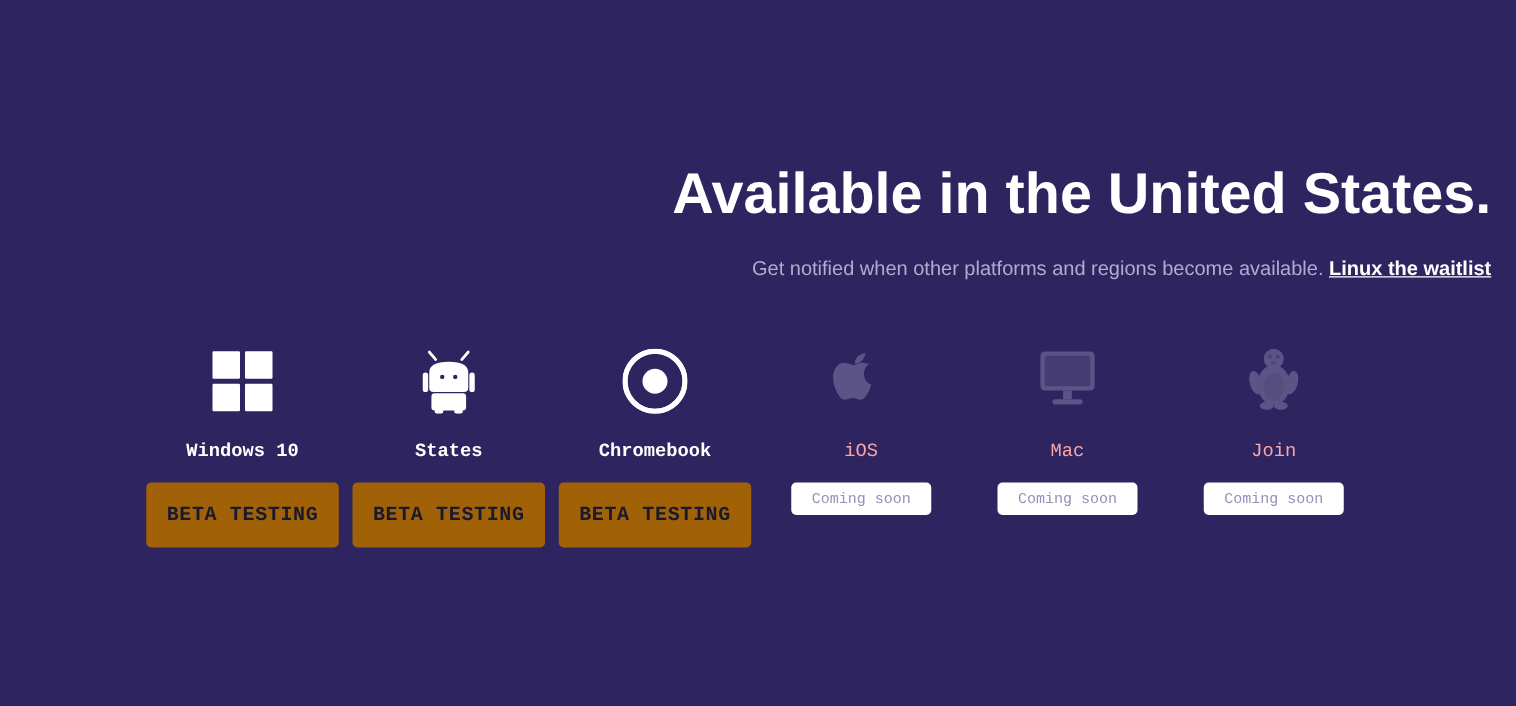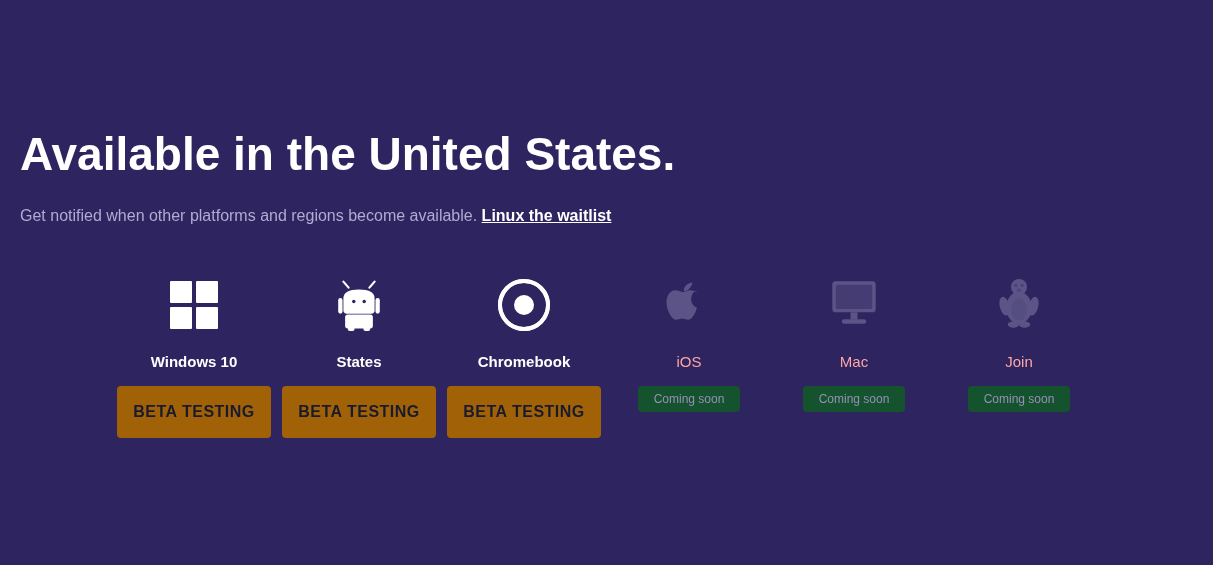--- a/index.html
+++ b/index.html
@@ -11,21 +11,21 @@
     body {
       background-color: #2d2460;
       font-family: 'Segoe UI', Arial, sans-serif;
       min-height: 565px;
       display: flex;
       align-items: center;
       justify-content: center;
     }
 
     .main-container {
-      text-align: left;
+      text-align: right;
       padding: 40px 20px;
       max-width: 1213px;
       width: 100%;
     }
 
     .headline {
       font-size: 46px;
       font-weight: 800;
       color: #ffffff;
       line-height: 1.2;
@@ -51,20 +51,21 @@
       align-items: flex-start;
       gap: 0;
     }
 
     .platform-item {
       display: flex;
       flex-direction: column;
       align-items: center;
       width: 165px;
       gap: 10px;
+      font-family: Liberation Mono, monospace;
     }
 
     .platform-icon {
       width: 60px;
       height: 60px;
       display: flex;
       align-items: center;
       justify-content: center;
       margin-bottom: 8px;
     }
@@ -91,21 +92,21 @@
       color: #1a1a2e;
       font-size: 16px;
       font-weight: 800;
       padding: 17px 16px;
       border-radius: 4px;
       letter-spacing: 0.5px;
       cursor: pointer;
     }
 
     .badge-coming-soon {
-      background-color: #14532d;
+      background-color: #ffffff;
       color: #9590b8;
       font-size: 12px;
       font-weight: 500;
       padding: 6px 16px;
       border-radius: 4px;
       cursor: default;
     }
 
     .icon-muted {
       opacity: 0.45;

